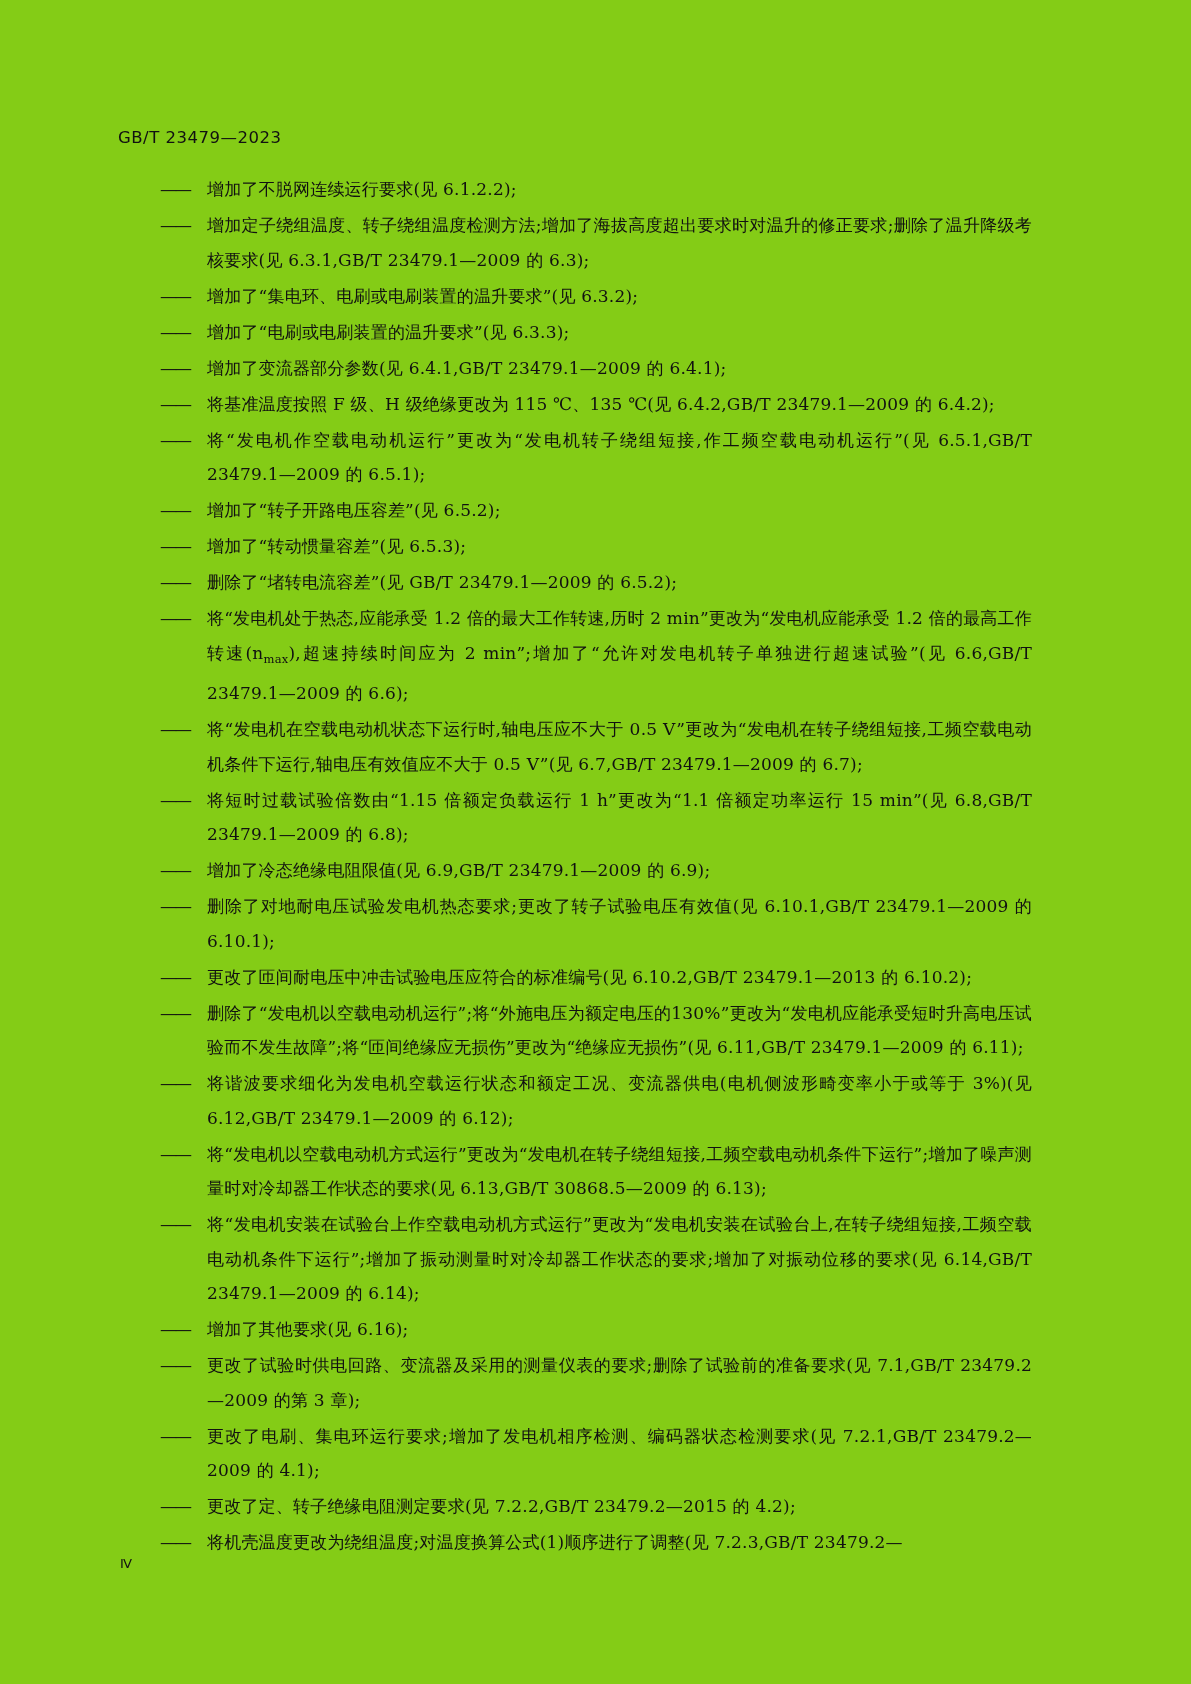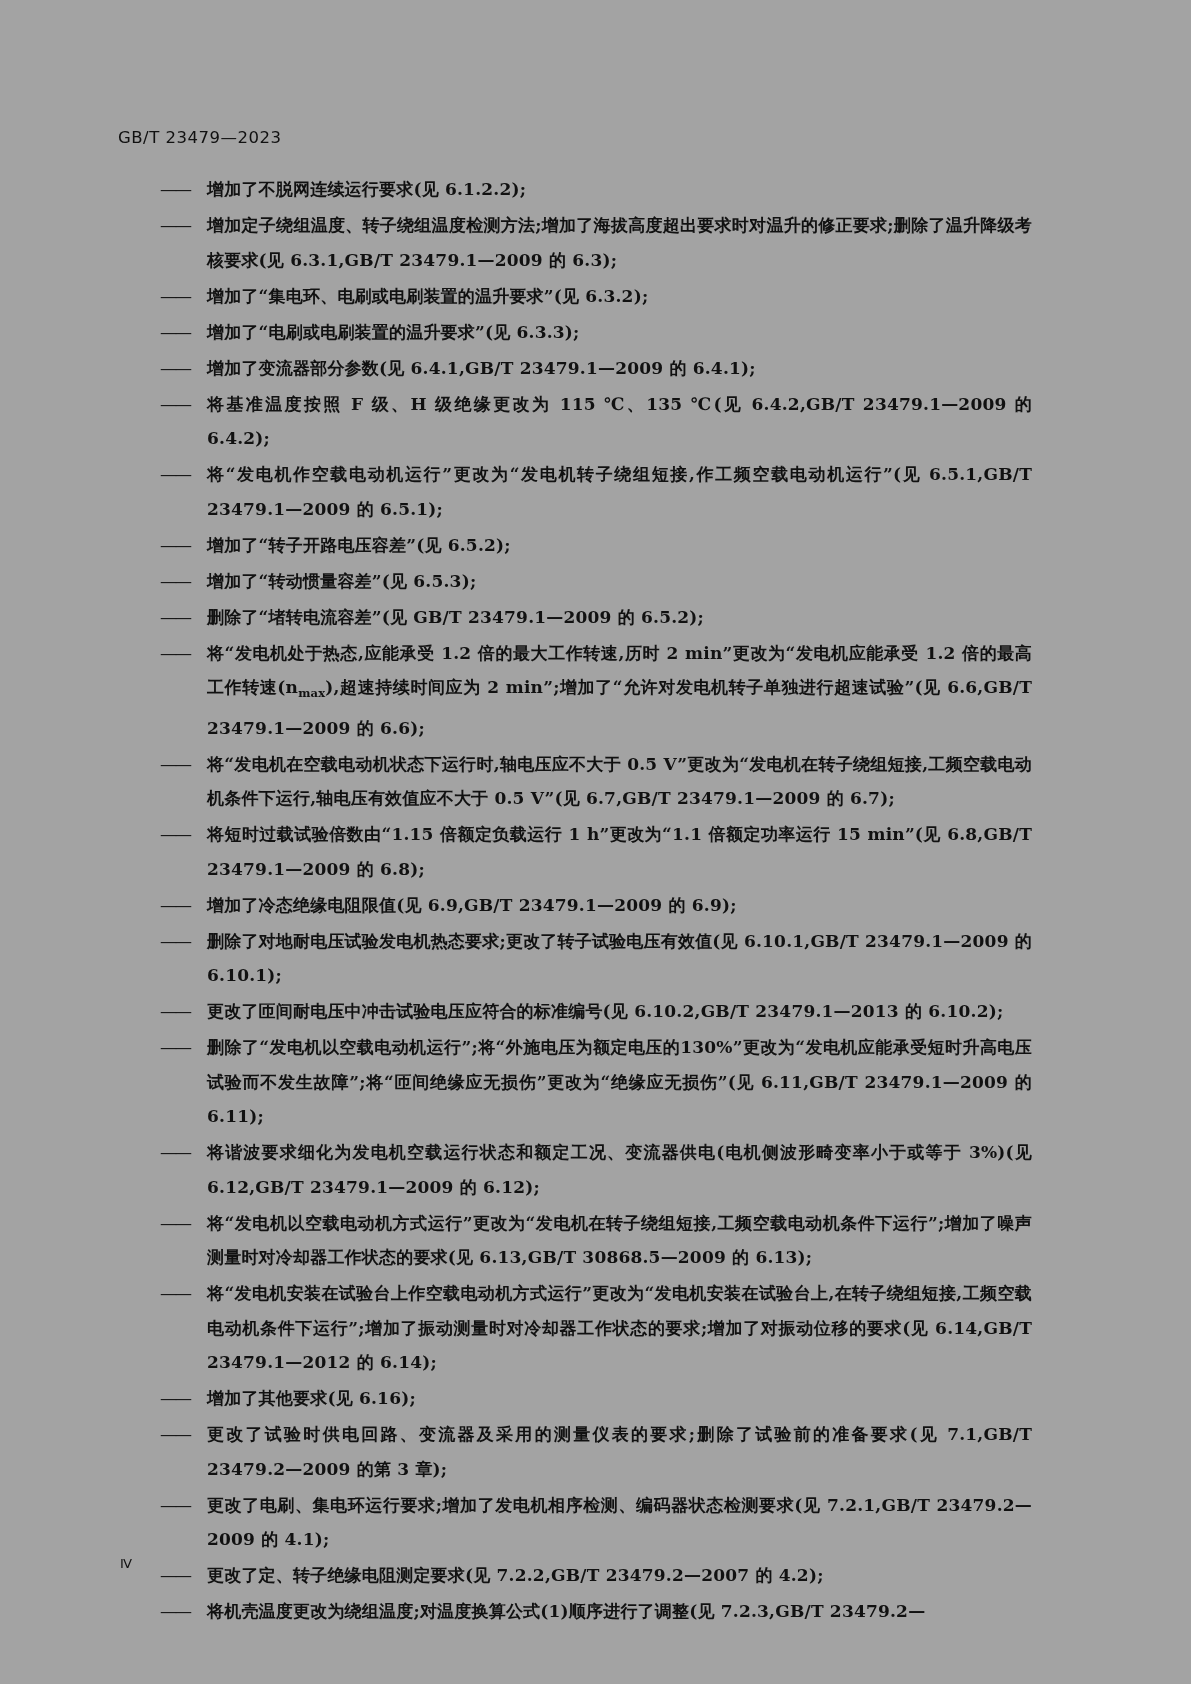--- a/index.html
+++ b/index.html
@@ -13,21 +13,21 @@
     position: relative;
     font-family: "DejaVu Serif", "Liberation Serif", serif;
     color: #000000;
   }
   .page {
     position: absolute;
     left: 0;
     top: 0;
     width: 1191px;
     height: 1684px;
-    background: #a3a3a3;
+    background: #84cc16;
   }
   .header {
     position: absolute;
     left: 118px;
     top: 128px;
     font-family: "DejaVu Sans", "Liberation Sans", sans-serif;
     font-size: 16.5px;
     letter-spacing: 0.5px;
     color: #111;
     white-space: nowrap;
@@ -56,21 +56,20 @@
     flex: 1 1 auto;
     font-size: 17px;
     line-height: 34.5px;
     text-align: justify;
     text-justify: inter-character;
     color: #111;
     letter-spacing: 0.2px;
   }
   .text.lastline-left {
     text-align-last: left;
-    font-weight: bold;
   }
   .footer-num {
     position: absolute;
     left: 120px;
     top: 1556px;
     font-family: "DejaVu Sans", "Liberation Sans", sans-serif;
     font-size: 13px;
     color: #111;
   }
   sub {
@@ -157,37 +156,37 @@
       <div class="item">
         <span class="dash">——</span>
         <span class="text lastline-left">将谐波要求细化为发电机空载运行状态和额定工况、变流器供电(电机侧波形畸变率小于或等于 3%)(见 6.12,GB/T 23479.1—2009 的 6.12);</span>
       </div>
       <div class="item">
         <span class="dash">——</span>
         <span class="text lastline-left">将“发电机以空载电动机方式运行”更改为“发电机在转子绕组短接,工频空载电动机条件下运行”;增加了噪声测量时对冷却器工作状态的要求(见 6.13,GB/T 30868.5—2009 的 6.13);</span>
       </div>
       <div class="item">
         <span class="dash">——</span>
-        <span class="text lastline-left">将“发电机安装在试验台上作空载电动机方式运行”更改为“发电机安装在试验台上,在转子绕组短接,工频空载电动机条件下运行”;增加了振动测量时对冷却器工作状态的要求;增加了对振动位移的要求(见 6.14,GB/T 23479.1—2012 的 6.14);</span>
+        <span class="text lastline-left">将“发电机安装在试验台上作空载电动机方式运行”更改为“发电机安装在试验台上,在转子绕组短接,工频空载电动机条件下运行”;增加了振动测量时对冷却器工作状态的要求;增加了对振动位移的要求(见 6.14,GB/T 23479.1—2009 的 6.14);</span>
       </div>
       <div class="item">
         <span class="dash">——</span>
         <span class="text lastline-left">增加了其他要求(见 6.16);</span>
       </div>
       <div class="item">
         <span class="dash">——</span>
         <span class="text lastline-left">更改了试验时供电回路、变流器及采用的测量仪表的要求;删除了试验前的准备要求(见 7.1,GB/T 23479.2—2009 的第 3 章);</span>
       </div>
       <div class="item">
         <span class="dash">——</span>
         <span class="text lastline-left">更改了电刷、集电环运行要求;增加了发电机相序检测、编码器状态检测要求(见 7.2.1,GB/T 23479.2—2009 的 4.1);</span>
       </div>
       <div class="item">
         <span class="dash">——</span>
-        <span class="text lastline-left">更改了定、转子绝缘电阻测定要求(见 7.2.2,GB/T 23479.2—2007 的 4.2);</span>
+        <span class="text lastline-left">更改了定、转子绝缘电阻测定要求(见 7.2.2,GB/T 23479.2—2015 的 4.2);</span>
       </div>
       <div class="item">
         <span class="dash">——</span>
         <span class="text lastline-left">将机壳温度更改为绕组温度;对温度换算公式(1)顺序进行了调整(见 7.2.3,GB/T 23479.2—</span>
       </div>
     </div>
 
   <div class="footer-num">Ⅳ</div>
 
 </div>

